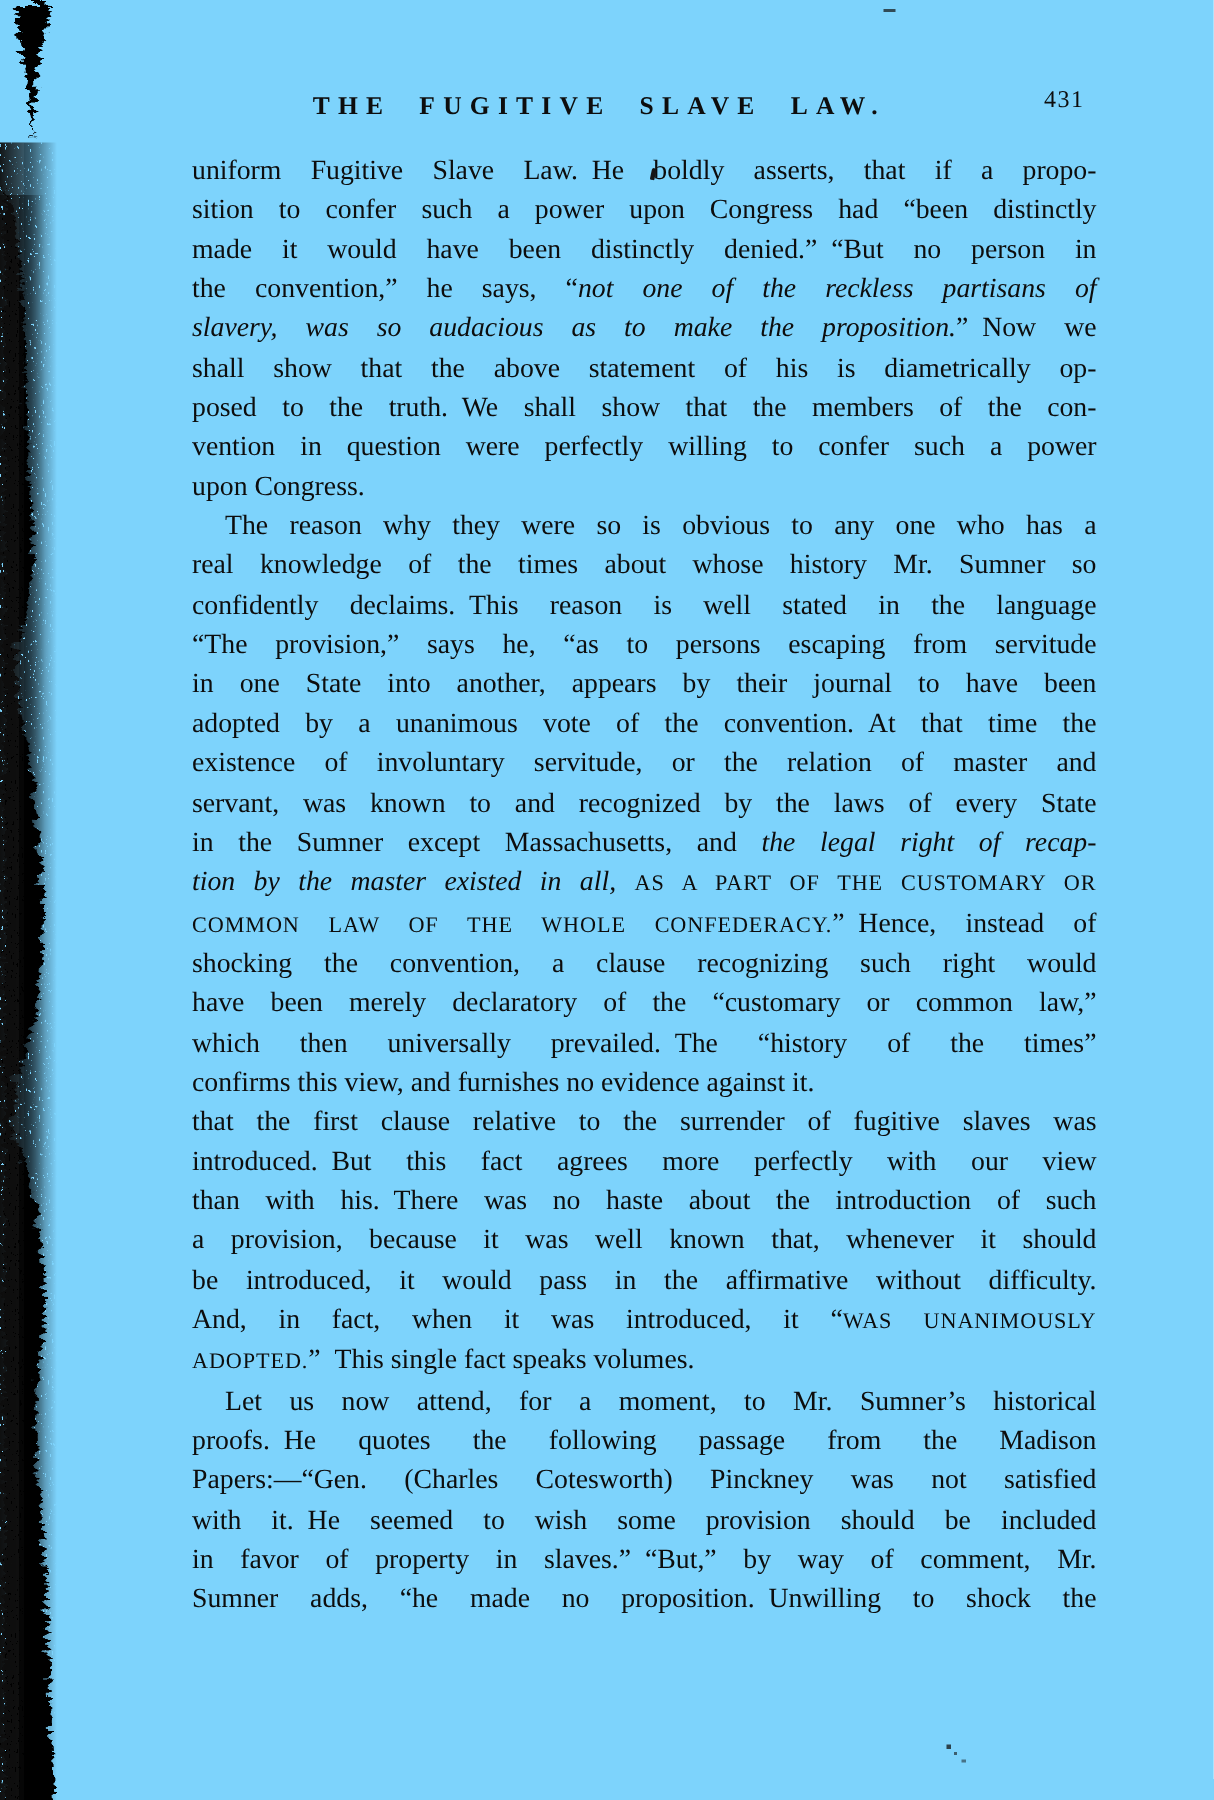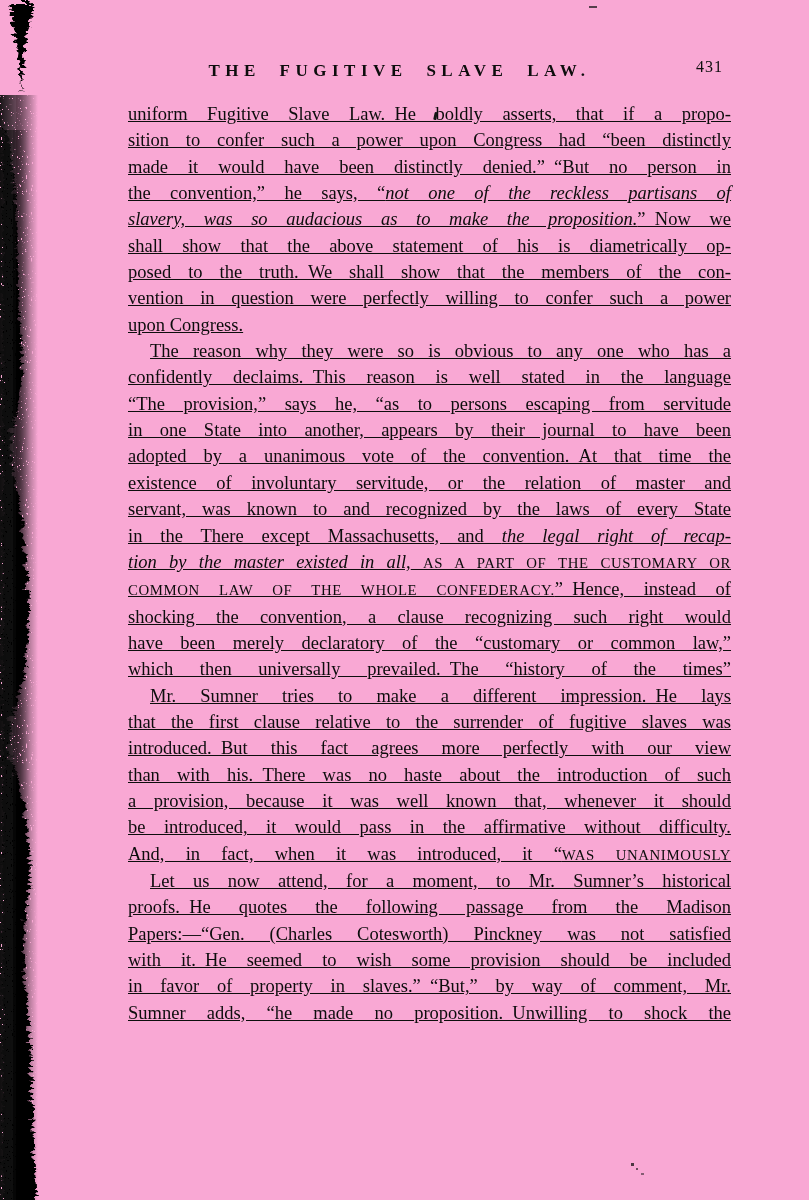--- a/index.html
+++ b/index.html
@@ -6,21 +6,21 @@
   body {
     width: 809px; height: 1200px;
     background: #ffffff;
     position: relative;
     overflow: hidden;
     font-family: "Liberation Serif", serif;
     color: #0d0d0d;
   }
 
   
-  .scan-page { position: absolute; inset: 0; background: #f9a8d4; }
+  .scan-page { position: absolute; inset: 0; background: #7dd3fc; }
 
   
   .running-head {
     position: absolute;
     left: 128px; width: 603px; top: 58px; height: 32px;
   }
   .running-head .title {
     position: absolute; left: 0; right: 60px; top: 3px;
     text-align: center;
     font-size: 17px;
@@ -33,21 +33,21 @@
     position: absolute; right: 8px; top: 0;
     font-size: 16px;
     letter-spacing: 1px;
   }
 
   
   .text-block {
     position: absolute;
     left: 128px; top: 101px; width: 603px;
   }
-  .para { margin: 0; text-decoration: underline; }
+  .para { margin: 0; }
   .line {
     line-height: 26.35px;
     font-size: 18.5px;
     text-align: justify;
     text-align-last: justify;
     white-space: normal;
   }
   .line.lastline { text-align-last: left; }
   .line.firstline { text-indent: 22px; }
   .it { font-style: italic; margin-top: 24px; }
@@ -134,41 +134,43 @@
         <div class="line"><span>made it would have been distinctly denied.” “But no person in</span></div>
         <div class="line"><span>the convention,” he says, “</span><span class="it">not one of the reckless partisans of</span></div>
         <div class="line"><span class="it">slavery, was so audacious as to make the proposition.</span><span>” Now we</span></div>
         <div class="line"><span>shall show that the above statement of his is diametrically op-</span></div>
         <div class="line"><span>posed to the truth. We shall show that the members of the con-</span></div>
         <div class="line"><span>vention in question were perfectly willing to confer such a power</span></div>
         <div class="line lastline"><span>upon Congress.</span></div>
       </div>
       <div class="para">
         <div class="line firstline"><span>The reason why they were so is obvious to any one who has a</span></div>
+        <div class="line"><span>real knowledge of the times about whose history Mr. Sumner so</span></div>
         <div class="line"><span>confidently declaims. This reason is well stated in the language</span></div>
         <div class="line"><span>“The provision,” says he, “as to persons escaping from servitude</span></div>
         <div class="line"><span>in one State into another, appears by their journal to have been</span></div>
         <div class="line"><span>adopted by a unanimous vote of the convention. At that time the</span></div>
         <div class="line"><span>existence of involuntary servitude, or the relation of master and</span></div>
         <div class="line"><span>servant, was known to and recognized by the laws of every State</span></div>
-        <div class="line"><span>in the There except Massachusetts, and </span><span class="it">the legal right of recap-</span></div>
+        <div class="line"><span>in the Sumner except Massachusetts, and </span><span class="it">the legal right of recap-</span></div>
         <div class="line"><span class="it">tion by the master existed in all,</span><span> </span><span class="sc">AS A PART OF THE CUSTOMARY OR</span></div>
         <div class="line"><span class="sc">COMMON LAW OF THE WHOLE CONFEDERACY.</span><span>” Hence, instead of</span></div>
         <div class="line"><span>shocking the convention, a clause recognizing such right would</span></div>
         <div class="line"><span>have been merely declaratory of the “customary or common law,”</span></div>
         <div class="line"><span>which then universally prevailed. The “history of the times”</span></div>
+        <div class="line lastline"><span>confirms this view, and furnishes no evidence against it.</span></div>
       </div>
       <div class="para">
-        <div class="line firstline"><span>Mr. Sumner tries to make a different impression. He lays</span></div>
         <div class="line"><span>that the first clause relative to the surrender of fugitive slaves was</span></div>
         <div class="line"><span>introduced. But this fact agrees more perfectly with our view</span></div>
         <div class="line"><span>than with his. There was no haste about the introduction of such</span></div>
         <div class="line"><span>a provision, because it was well known that, whenever it should</span></div>
         <div class="line"><span>be introduced, it would pass in the affirmative without difficulty.</span></div>
         <div class="line"><span>And, in fact, when it was introduced, it “</span><span class="sc">WAS UNANIMOUSLY</span></div>
+        <div class="line lastline"><span class="sc">ADOPTED.</span><span>” This single fact speaks volumes.</span></div>
       </div>
       <div class="para">
         <div class="line firstline"><span>Let us now attend, for a moment, to Mr. Sumner’s historical</span></div>
         <div class="line"><span>proofs. He quotes the following passage from the Madison</span></div>
         <div class="line"><span>Papers:—“Gen. (Charles Cotesworth) Pinckney was not satisfied</span></div>
         <div class="line"><span>with it. He seemed to wish some provision should be included</span></div>
         <div class="line"><span>in favor of property in slaves.” “But,” by way of comment, Mr.</span></div>
         <div class="line"><span>Sumner adds, “he made no proposition. Unwilling to shock the</span></div>
       </div>
     </div>

